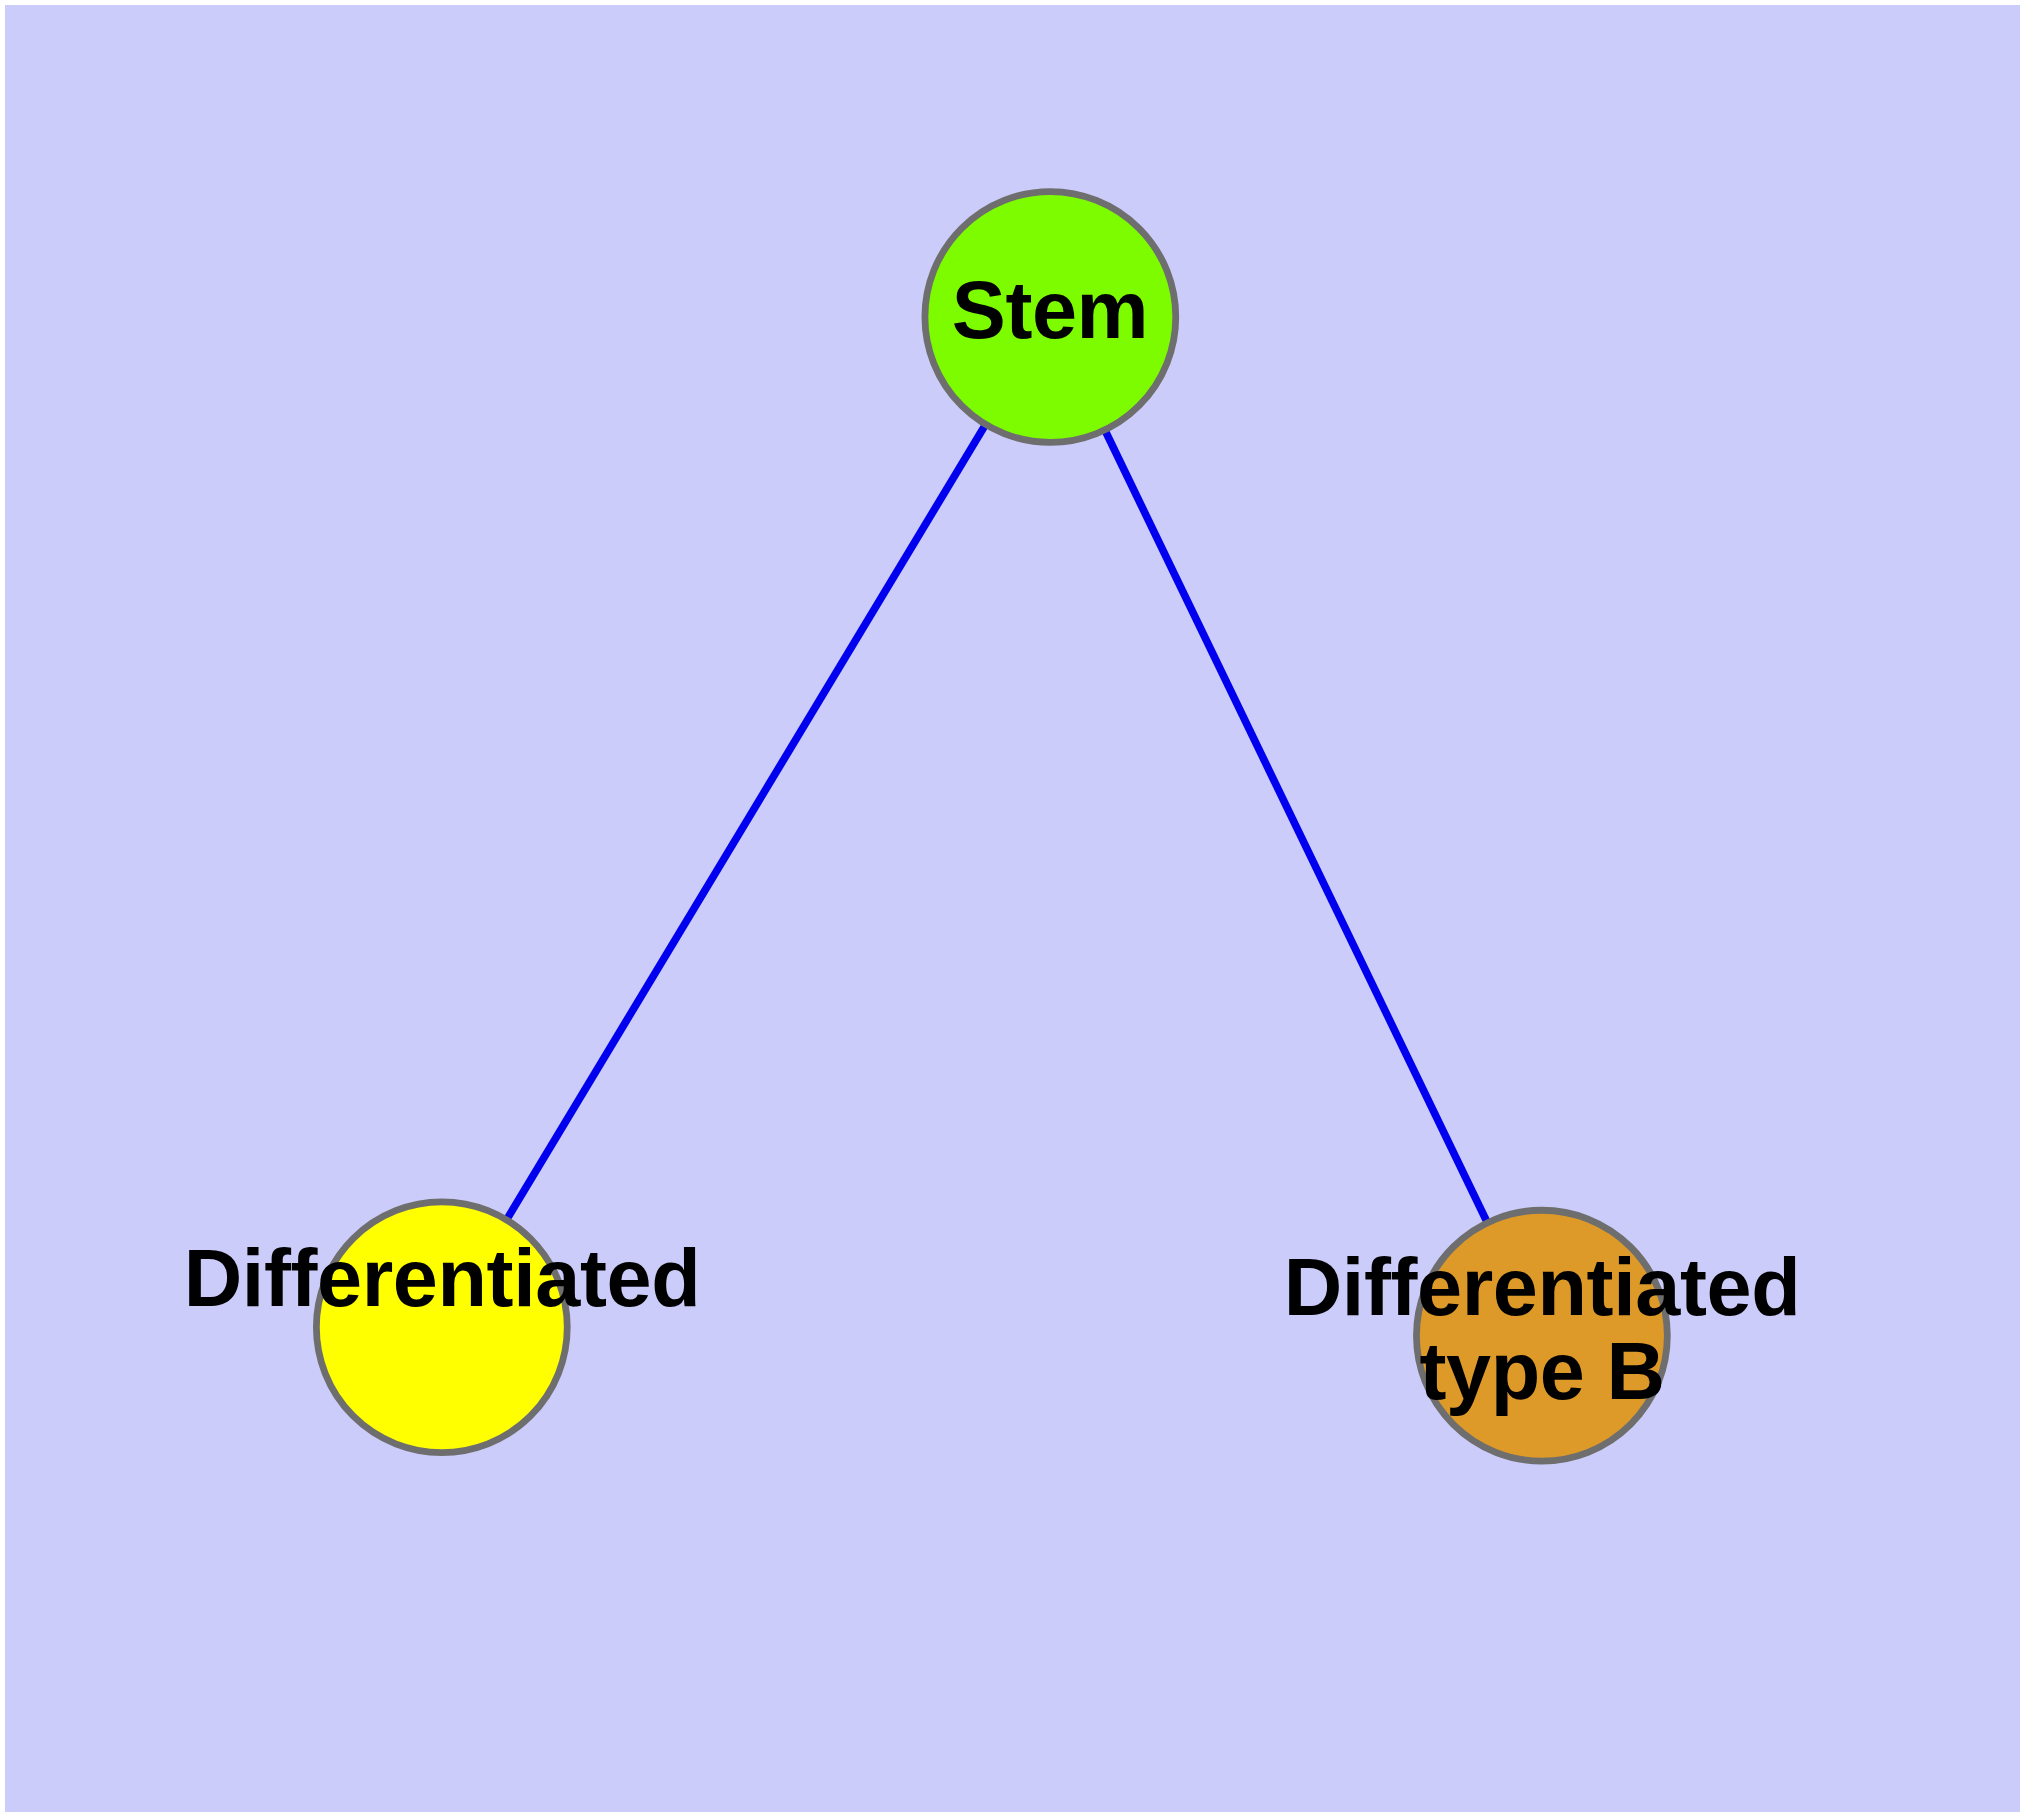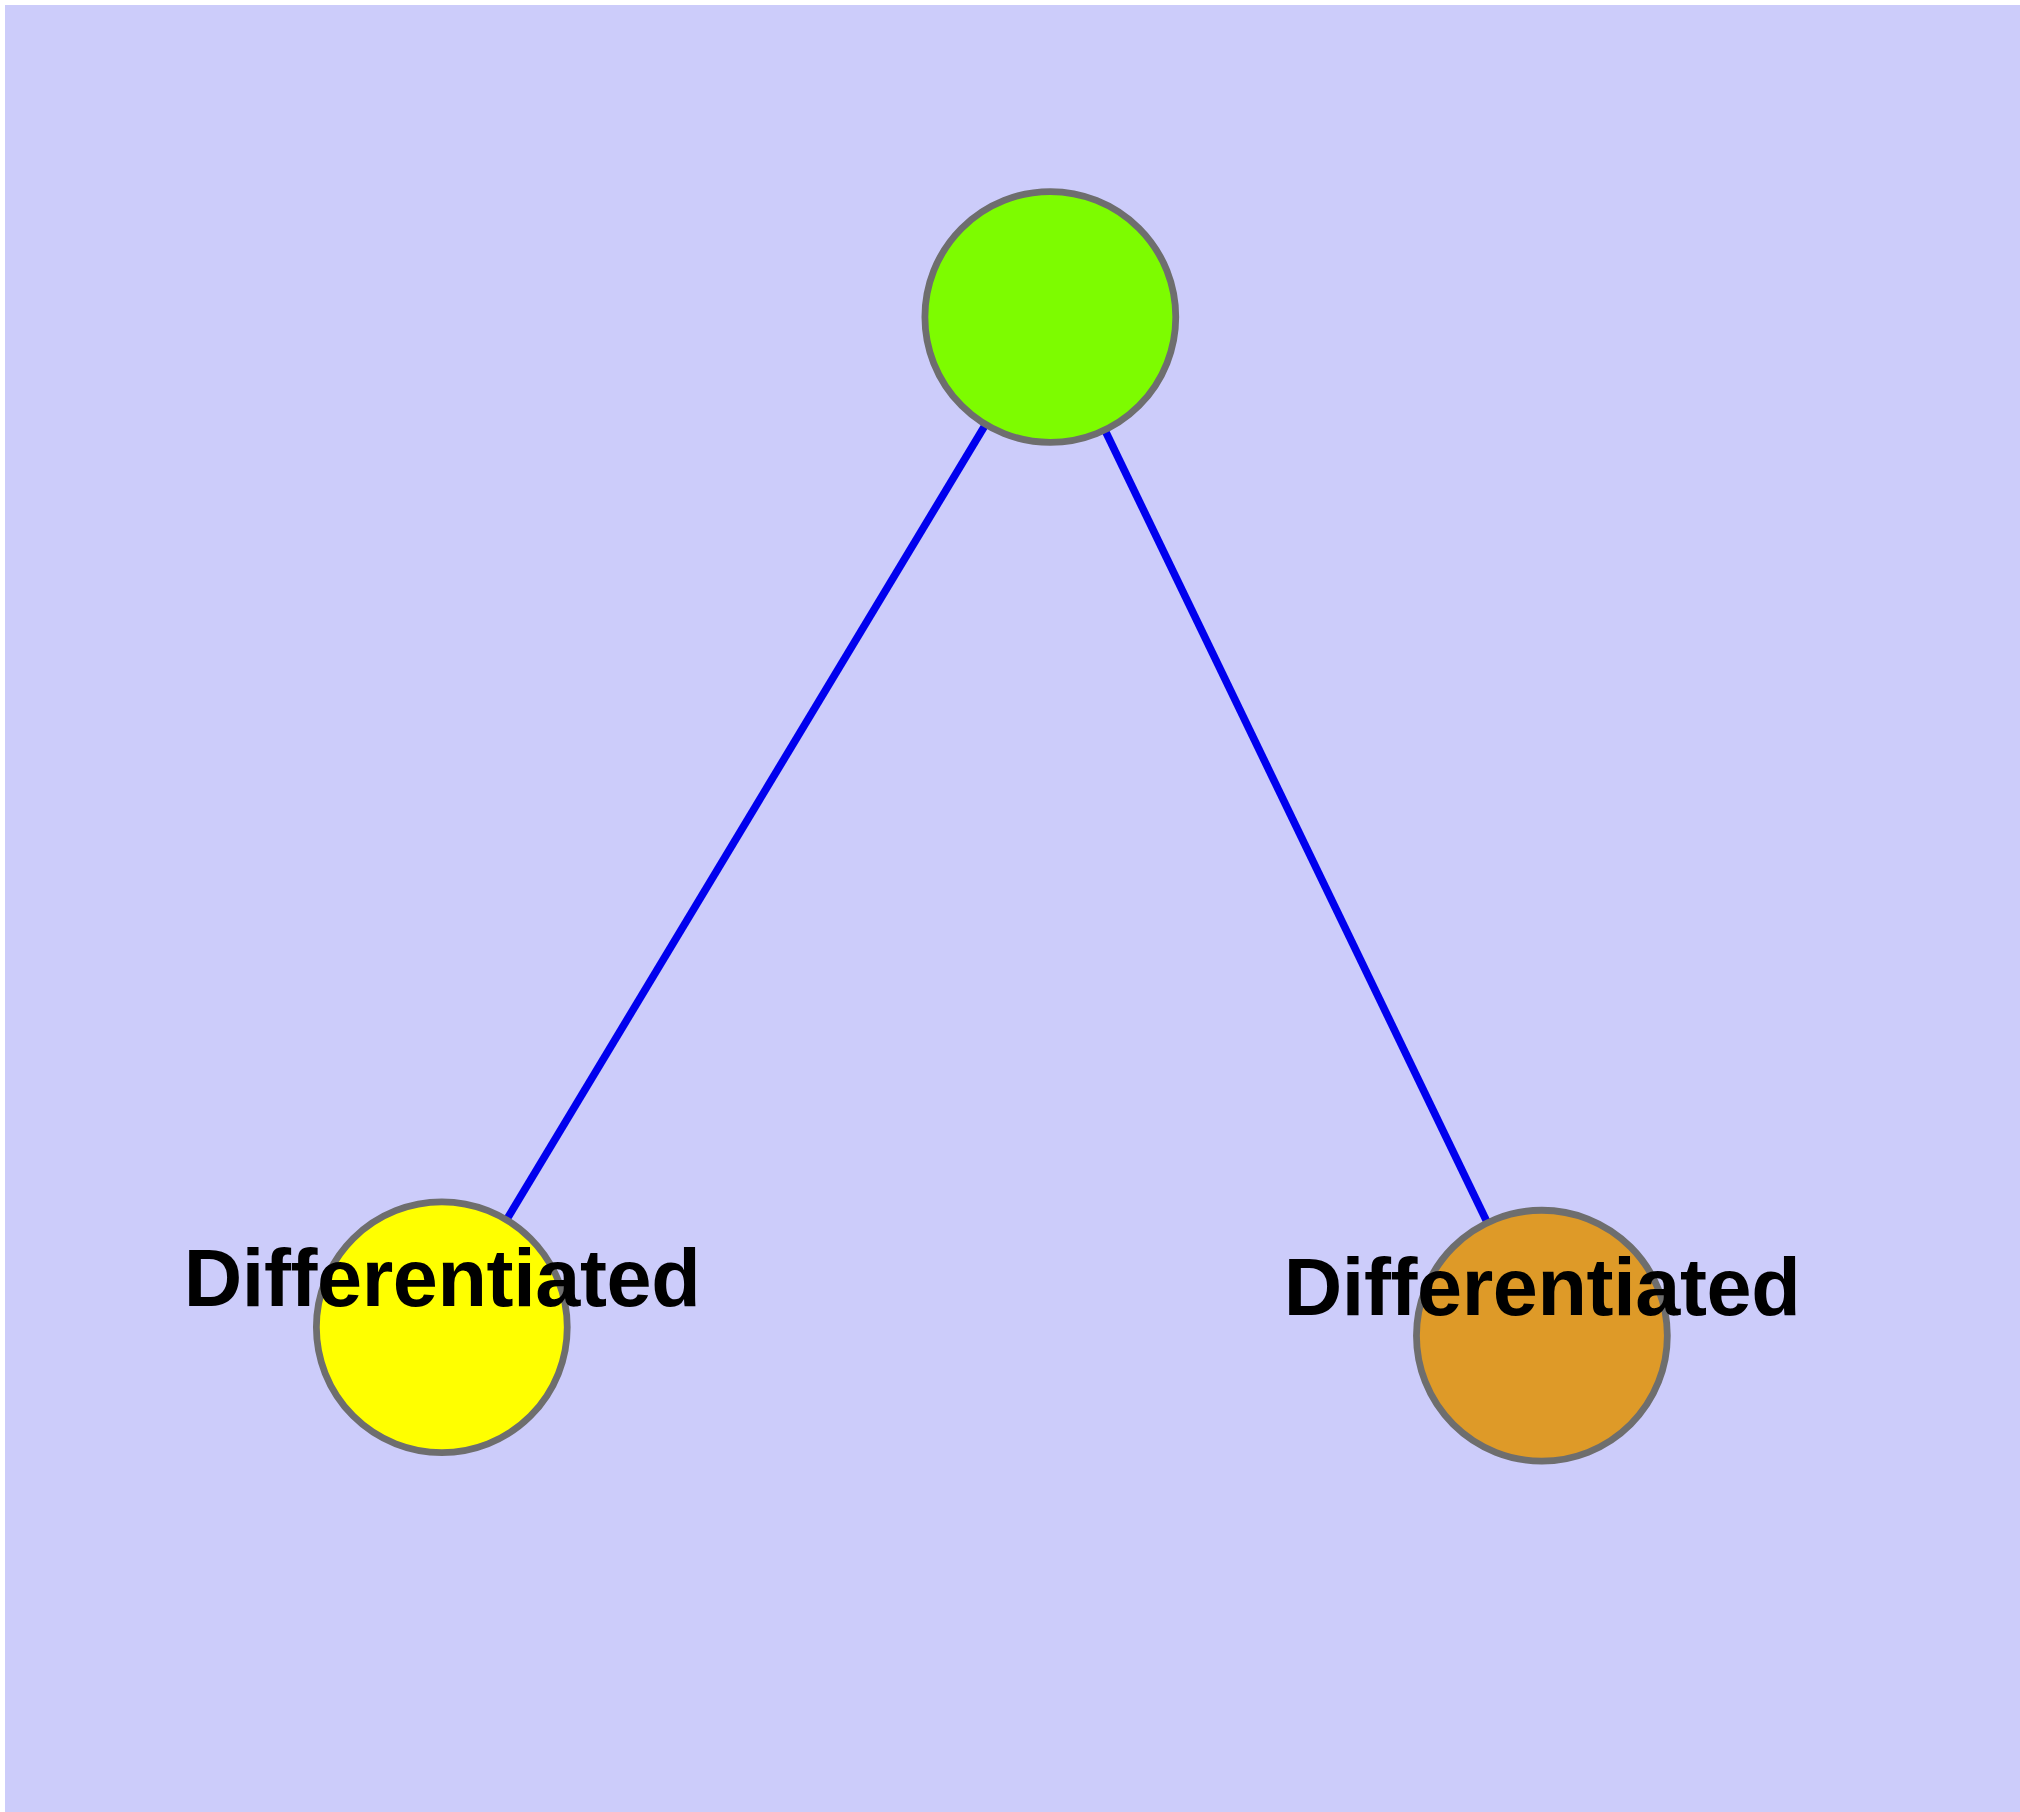--- a/index.html
+++ b/index.html
@@ -54,19 +54,20 @@
       <line id="edge-0" x1="1239" y1="374" x2="521" y2="1566" stroke="#0000ee" stroke-width="9" stroke-linecap="butt"></line>
       <line id="edge-1" x1="1239" y1="374" x2="1819" y2="1576" stroke="#0000ee" stroke-width="9" stroke-linecap="butt"></line>
     </g>
     <g id="node-layer">
       <circle id="node-0" cx="1239" cy="374" r="148" fill="#7dfc00" stroke="#6e6e6e" stroke-width="8"></circle>
       <circle id="node-1" cx="521" cy="1566" r="148" fill="#ffff00" stroke="#6e6e6e" stroke-width="8"></circle>
       <circle id="node-2" cx="1819" cy="1576" r="148" fill="#de9a28" stroke="#6e6e6e" stroke-width="8"></circle>
     </g>
   </svg>
 
+  <div class="node-label" id="label-0" style="left: 626px; top: 268px; width: 848px; font-size: 81px; color: rgb(0, 0, 0);">Stem</div>
 
   <div class="node-label" id="label-1" style="left: 18px; top: 1236px; width: 848px; font-size: 81px; color: rgb(0, 0, 0);"><span>Differentiated</span><br></div>
 
-  <div class="node-label" id="label-2" style="left: 1118px; top: 1245px; width: 848px; font-size: 81px; color: rgb(0, 0, 0);"><span>Differentiated</span><br></div>
+  <div class="node-label" id="label-2" style="left: 1118px; top: 1245px; width: 848px; font-size: 81px; color: rgb(0, 0, 0);"><span>Differentiated</span><br><span>type B</span></div>
 
 </div>
 
 
 </body></html>

